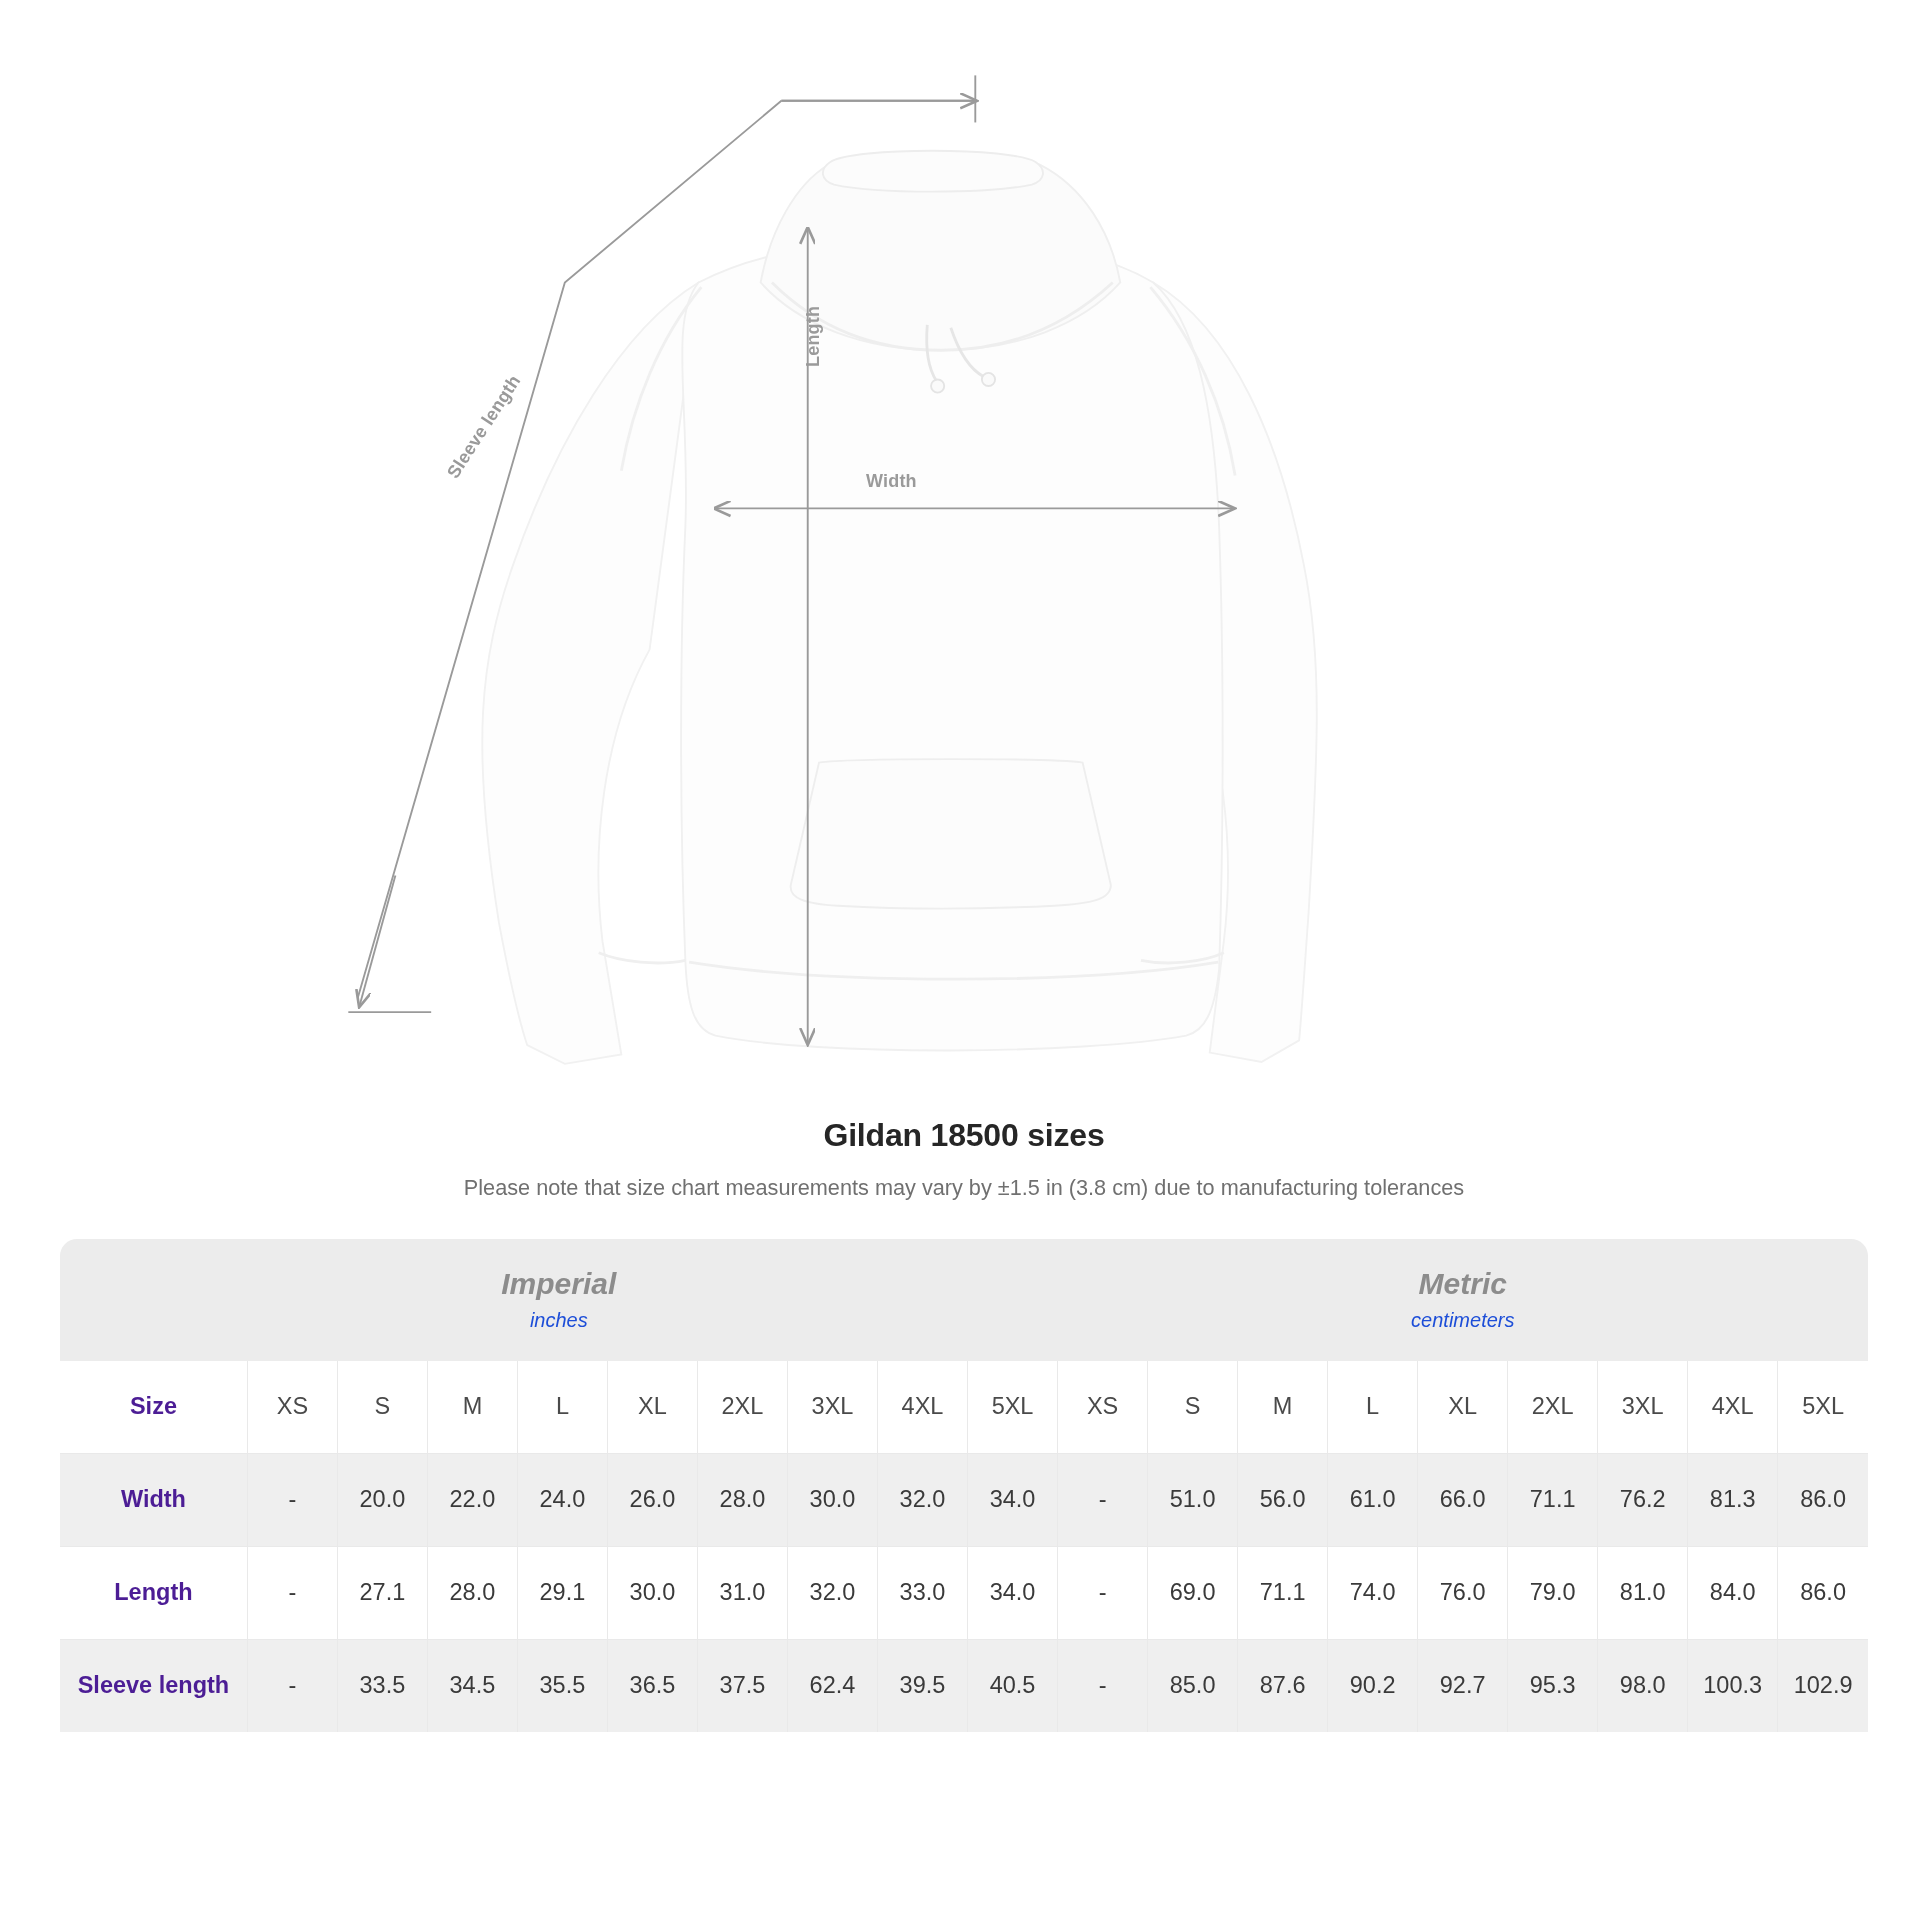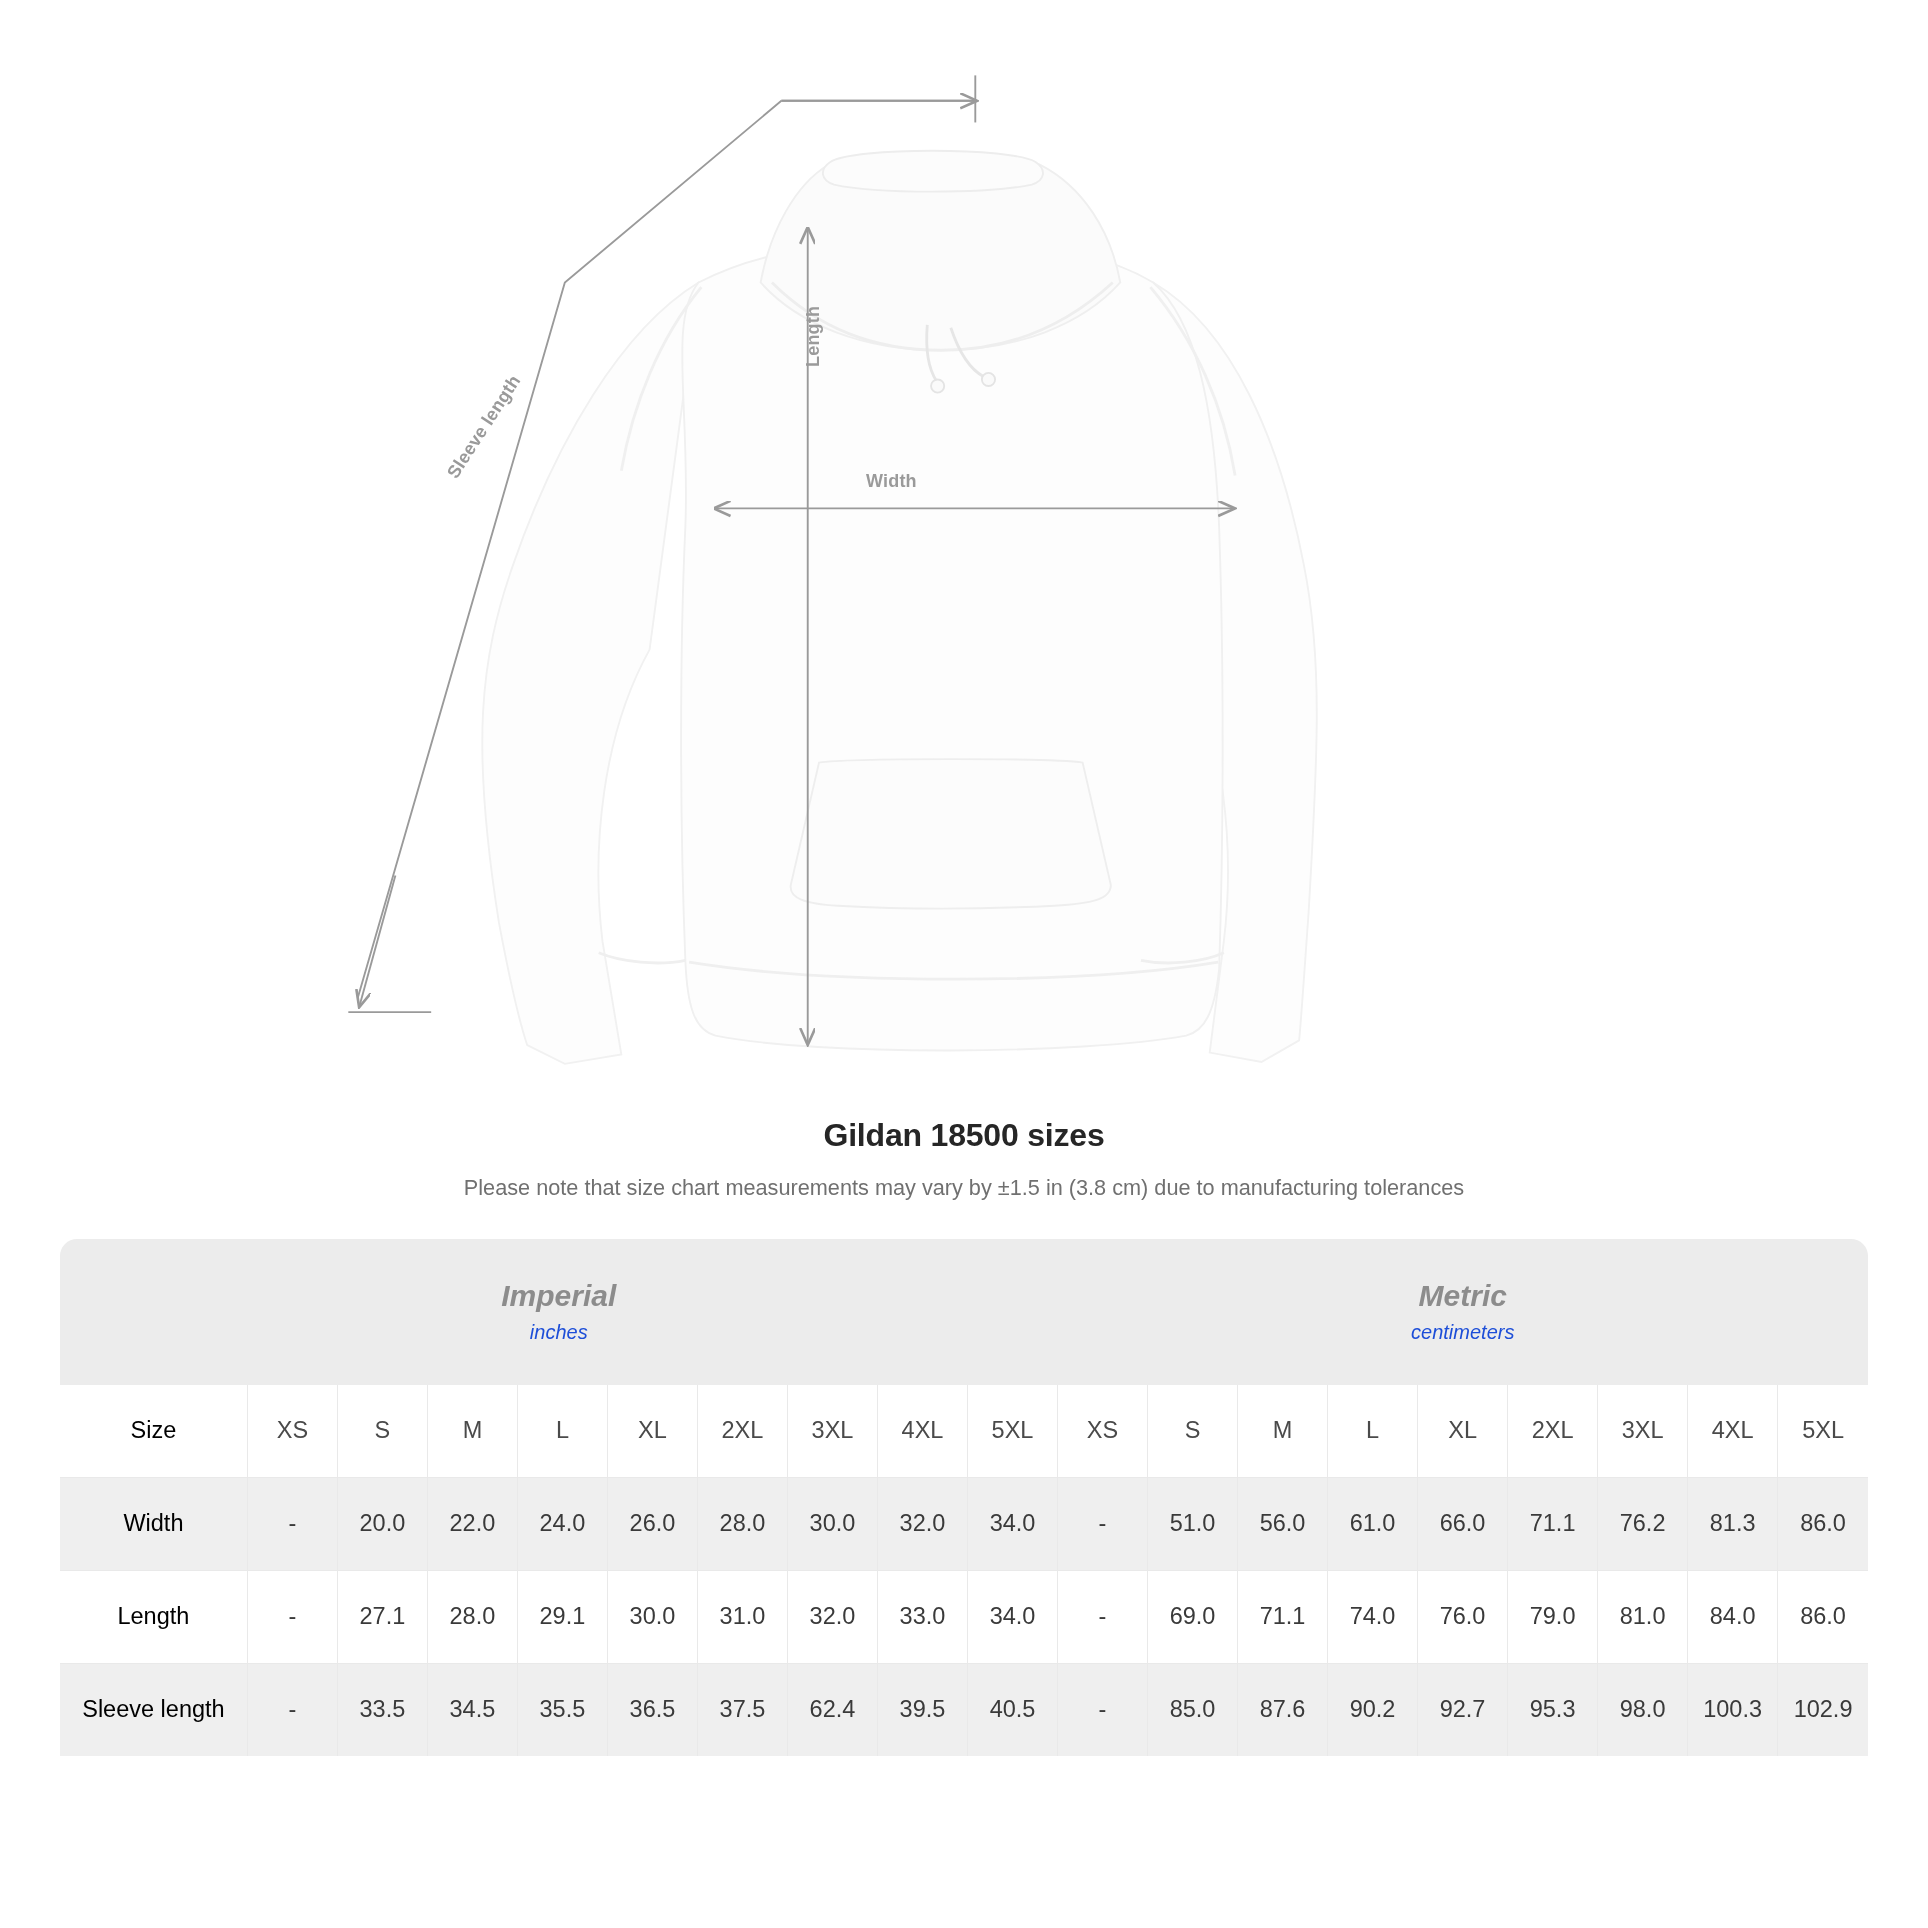--- a/index.html
+++ b/index.html
@@ -83,21 +83,21 @@
     table-layout: fixed;
   }
   table.size-table td,
   table.size-table th {
     text-align: center;
     vertical-align: middle;
   }
   .unit-head td {
     background: #ececec;
     height: 122px;
-    padding: 12px;
+    padding: 0;
   }
   .unit-title {
     font-size: 30px;
     font-weight: bold;
     font-style: italic;
     color: #8c8c8c;
   }
   .unit-sub {
     font-size: 20px;
     font-style: italic;
@@ -117,22 +117,22 @@
     height: 90px;
     font-size: 23.5px;
     color: #3a3a3a;
     border-right: 0.9px solid #e9e9e9;
     border-top: 0.9px solid #e9e9e9;
   }
   .data-row td:last-child { border-right: none; }
   .data-row.alt td { background: #efefef; }
   .data-row td.rowhead,
   .head-row th.rowhead {
-    font-weight: normal;
-    color: #000000;
+    font-weight: bold;
+    color: #4c1d95;
   }
   .col-label { width: 179px; }
   .col-cell { width: 86px; }
 </style>
 </head>
 <body>
 
 <div class="page">
 
   <div class="illustration">

